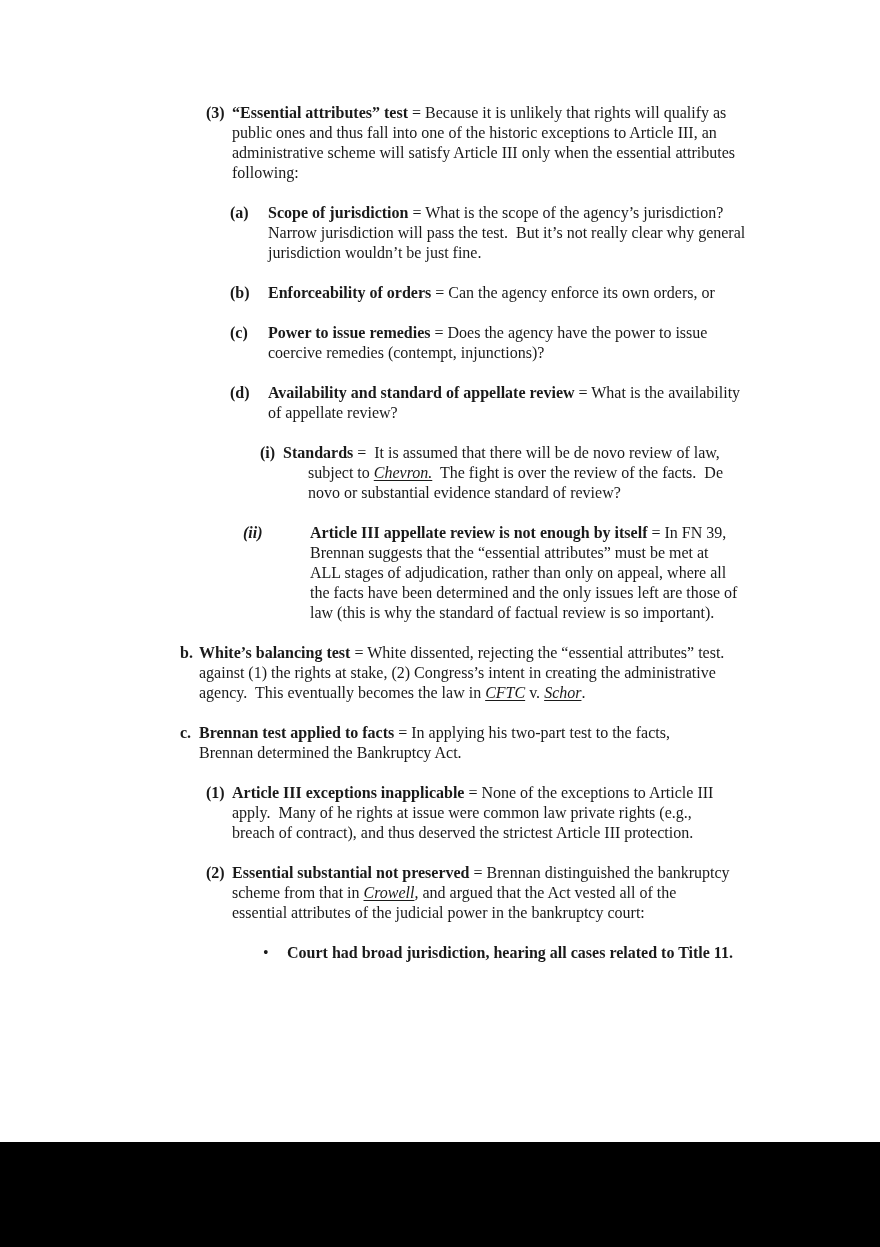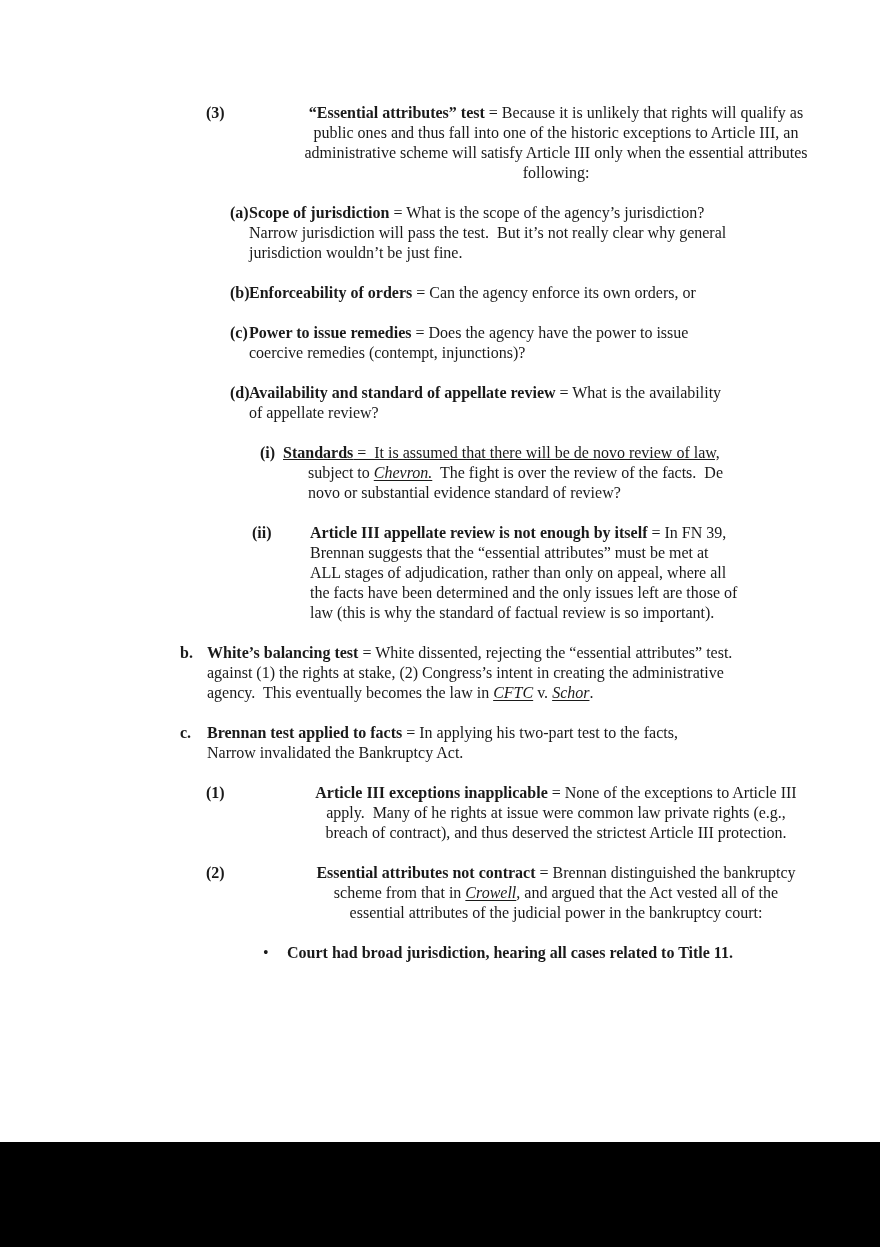--- a/index.html
+++ b/index.html
@@ -19,26 +19,26 @@
     line-height:20px;
   }
   .doc{position:absolute;left:180px;top:103px;width:700px;}
   .para{position:relative;margin-bottom:20px;}
   .para .label{position:absolute;top:0;font-weight:bold;white-space:pre;}
   .line{white-space:pre;}
   b{font-weight:bold;}
   u{text-decoration:underline;text-underline-offset:2px;font-style:italic;}
 
   
-  .lb  .label{left:0;}      .lb  .lines{margin-left:27px;}
-  .l1  .label{left:26px;}   .l1  .lines{margin-left:52px;text-align:center;}
-  .l2  .label{left:50px;}   .l2  .lines{margin-left:69px;}
+  .lb  .label{left:0;}      .lb  .lines{margin-left:19px;}
+  .l1  .label{left:26px;}   .l1  .lines{margin-left:52px;}
+  .l2  .label{left:50px;}   .l2  .lines{margin-left:88px;}
   .l3  .label{left:80px;}   .l3  .lines{margin-left:128px;}
-  .l3  .line:first-child{margin-left:-25px;text-decoration:underline;}
-  .l3b .label{left:72px;}   .l3b .lines{margin-left:130px;}
+  .l3  .line:first-child{margin-left:-25px;}
+  .l3b .label{left:63px;font-style:italic;}   .l3b .lines{margin-left:130px;}
   .bullet .label{left:83px;font-weight:normal;}
   .bullet .lines{margin-left:107px;font-weight:bold;}
 
   .bottom-bar{position:absolute;left:0;top:1142px;width:880px;height:105px;background:var(--bar);}
 </style>
 </head>
 <body>
 
 <div class="doc">
     <div class="para l1">
@@ -101,35 +101,35 @@
       <div class="lines">
         <div class="line"><b>White’s balancing test</b> = White dissented, rejecting the “essential attributes” test.</div>
         <div class="line">against (1) the rights at stake, (2) Congress’s intent in creating the administrative</div>
         <div class="line">agency.  This eventually becomes the law in <u>CFTC</u> v. <u>Schor</u>.</div>
       </div>
     </div>
     <div class="para lb">
       <span class="label">c.</span>
       <div class="lines">
         <div class="line"><b>Brennan test applied to facts</b> = In applying his two-part test to the facts,</div>
-        <div class="line">Narrow invalidated the Bankruptcy Act.</div>
+        <div class="line">Brennan determined the Bankruptcy Act.</div>
       </div>
     </div>
     <div class="para l1">
       <span class="label">(1)</span>
       <div class="lines">
         <div class="line"><b>Article III exceptions inapplicable</b> = None of the exceptions to Article III</div>
         <div class="line">apply.  Many of he rights at issue were common law private rights (e.g.,</div>
         <div class="line">breach of contract), and thus deserved the strictest Article III protection.</div>
       </div>
     </div>
     <div class="para l1">
       <span class="label">(2)</span>
       <div class="lines">
-        <div class="line"><b>Essential attributes not contract</b> = Brennan distinguished the bankruptcy</div>
+        <div class="line"><b>Essential substantial not preserved</b> = Brennan distinguished the bankruptcy</div>
         <div class="line">scheme from that in <u>Crowell</u>, and argued that the Act vested all of the</div>
         <div class="line">essential attributes of the judicial power in the bankruptcy court:</div>
       </div>
     </div>
     <div class="para bullet">
       <span class="label">•</span>
       <div class="lines">
         <div class="line">Court had broad jurisdiction, hearing all cases related to Title 11.</div>
       </div>
     </div>

